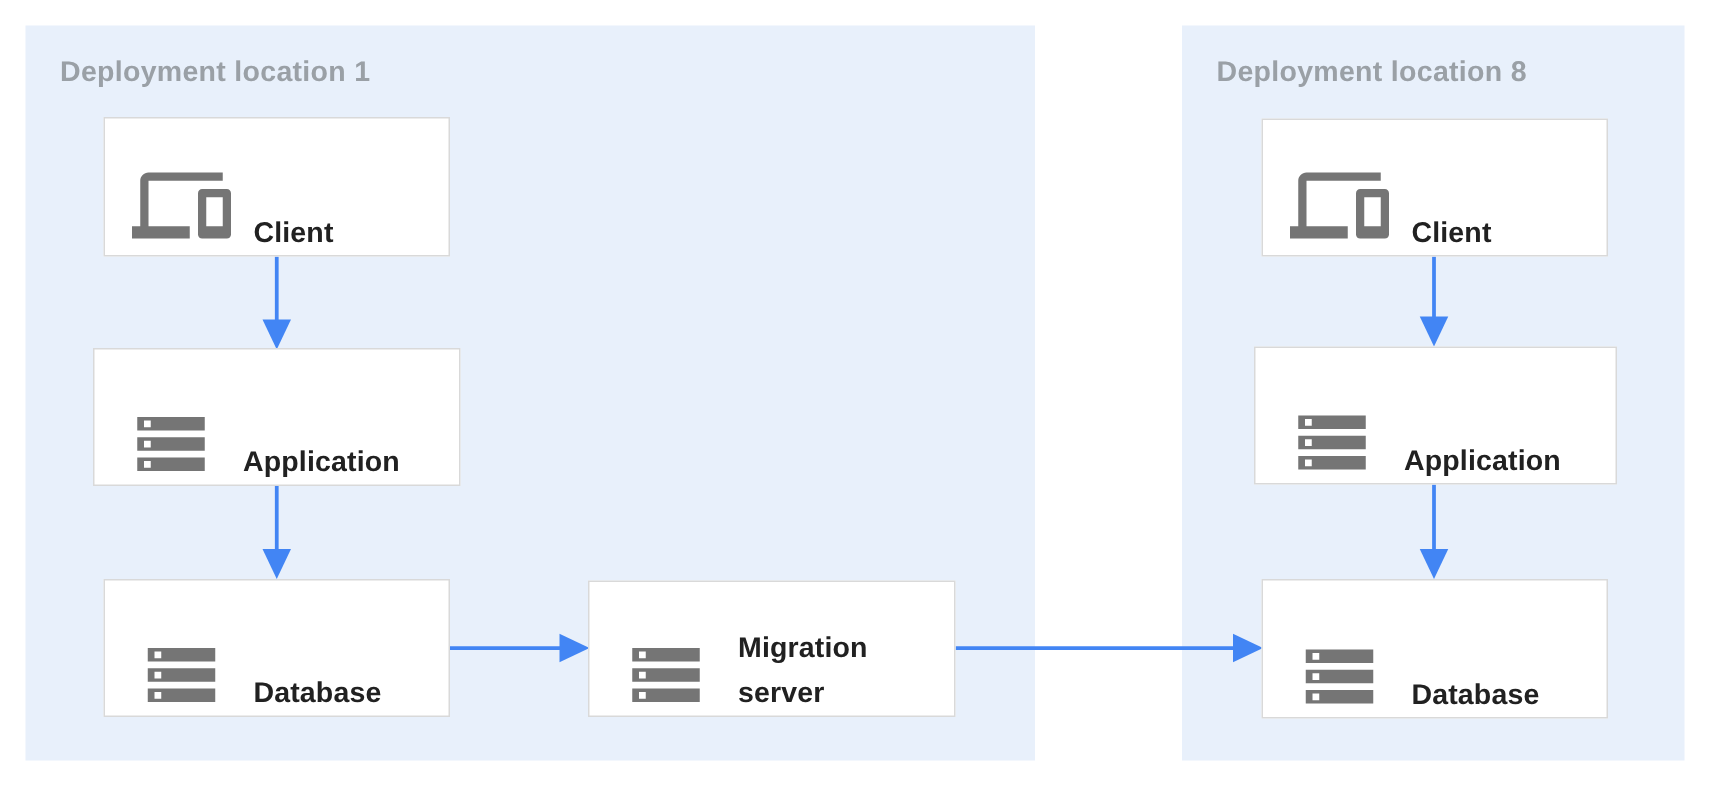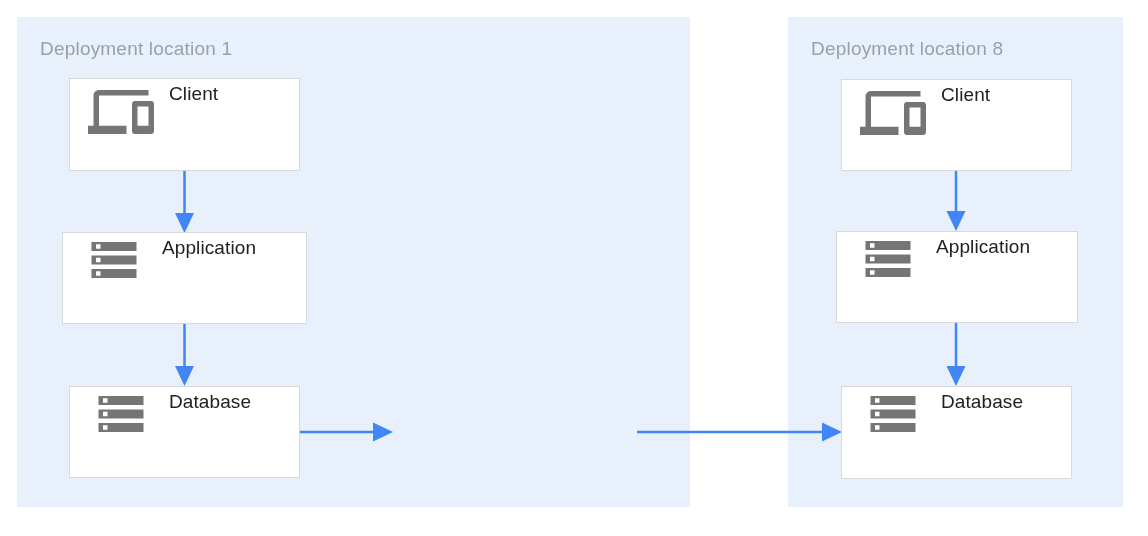--- a/index.html
+++ b/index.html
@@ -15,20 +15,21 @@
   * { margin: 0; padding: 0; box-sizing: border-box; }
   html, body { background: var(--page_bg); }
   body { font-family: "Liberation Sans", sans-serif; }
 
   #canvas {
     position: relative;
     width: 1148px;
     height: 536px;
     background: var(--page_bg);
     overflow: hidden;
+    font-weight: bold;
   }
 
   .region {
     position: absolute;
     background: var(--region_fill);
   }
   .region-title {
     position: absolute;
     left: 23px;
     top: 21px;
@@ -36,21 +37,21 @@
     letter-spacing: 0.2px;
     color: var(--region_title_text);
     white-space: nowrap;
   }
 
   .node {
     position: absolute;
     background: var(--node_bg);
     border: 1px solid var(--node_border);
     display: flex;
-    align-items: flex-start;
+    align-items: flex-end;
     padding-left: 17px;
   }
   .icon-wrap {
     width: 68px;
     flex: 0 0 68px;
     display: flex;
     align-items: center;
     justify-content: center;
   }
   .icon-wrap svg { fill: var(--icon); display: block; }
@@ -133,20 +134,28 @@
 
   <div class="node" style="left:69px; top:386px; width:231px; height:92px;">
     <span class="icon-wrap">
       <svg width="54" height="54" viewBox="0 0 24 24">
         <path d="M2 20h20v-4H2v4zm2-3h2v2H4v-2zM2 4v4h20V4H2zm4 3H4V5h2v2zm-4 7h20v-4H2v4zm2-3h2v2H4v-2z"></path>
       </svg>
     </span>
     <span class="node-label">Database</span>
   </div>
 
+  <div class="node" style="left:392px; top:387px; width:245px; height:91px;">
+    <span class="icon-wrap">
+      <svg width="54" height="54" viewBox="0 0 24 24">
+        <path d="M2 20h20v-4H2v4zm2-3h2v2H4v-2zM2 4v4h20V4H2zm4 3H4V5h2v2zm-4 7h20v-4H2v4zm2-3h2v2H4v-2z"></path>
+      </svg>
+    </span>
+    <span class="node-label">Migration server</span>
+  </div>
 
   <div class="node" style="left:841px; top:79px; width:231px; height:92px;">
     <span class="icon-wrap">
       <svg width="66" height="66" viewBox="0 0 24 24">
         <path d="M4 6h18V4H4c-1.1 0-2 .9-2 2v11H0v3h14v-3H4V6zm19 2h-6c-.55 0-1 .45-1 1v10c0 .55.45 1 1 1h6c.55 0 1-.45 1-1V9c0-.55-.45-1-1-1zm-1 9h-4v-7h4v7z"></path>
       </svg>
     </span>
     <span class="node-label">Client</span>
   </div>
 

